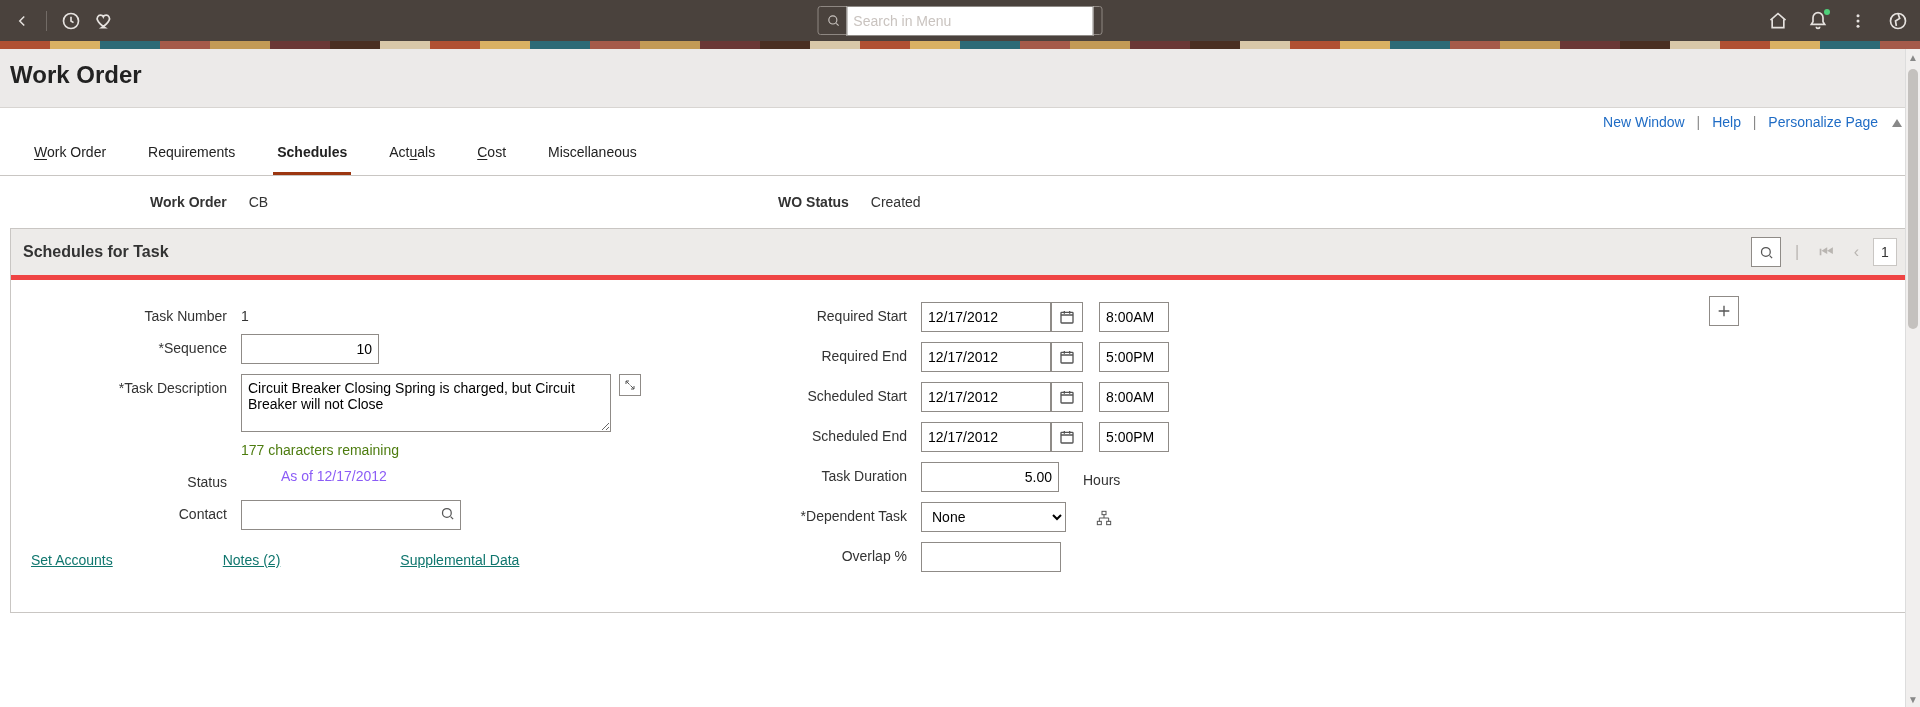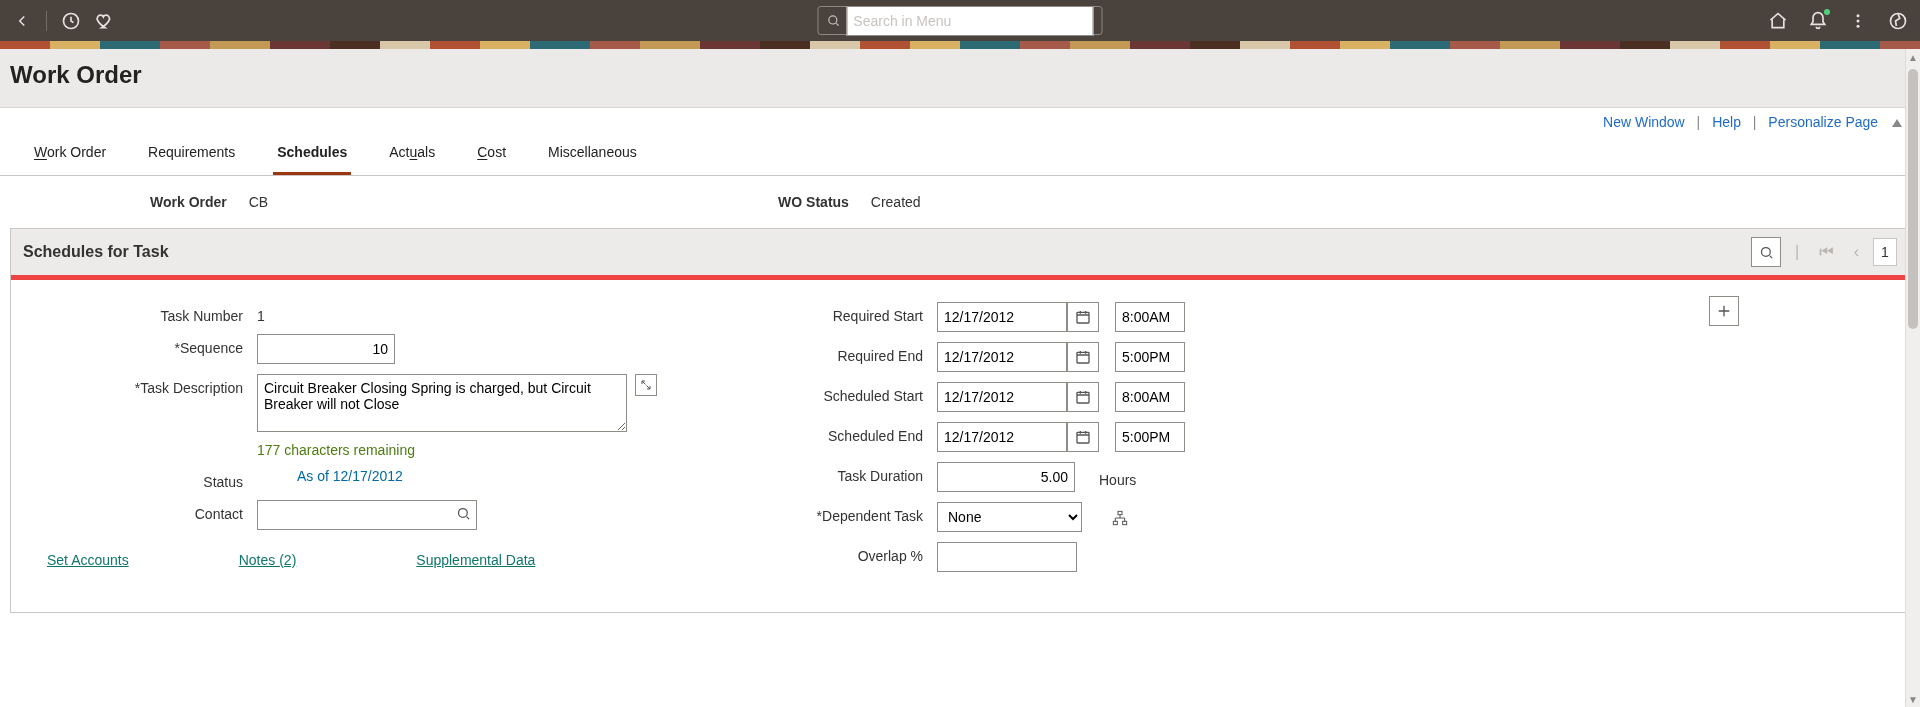--- a/index.html
+++ b/index.html
@@ -129,21 +129,21 @@
   .pagebox{
     border:1px solid #c9c6c3; background:#fff;
     width:24px;height:28px; display:flex;align-items:center;justify-content:center;
   }
 
   .gridbody{
     padding: 22px 20px 30px 20px;
     display:flex; gap:20px;
     position:relative;
   }
-  .leftcol{ width: 660px; margin-left: 16px; }
+  .leftcol{ width: 660px; }
   .rightcol{ flex:0 0 720px; }
 
   .frow{ display:flex; align-items:flex-start; margin-bottom:10px; }
   .frow .flabel{
     width:210px; text-align:right; padding-right:14px;
     padding-top:6px; color:#333;
   }
   .frow .flabel.req::before{ content:"*"; }
   .frow .fctrl{ display:flex; align-items:center; gap:8px; flex-wrap:wrap;}
   .static{ padding-top:6px; }
@@ -154,21 +154,21 @@
     padding:5px 6px;
     background:#fff;
   }
   input[type=text]{ height:30px;}
   select{ height:30px;}
   textarea{ resize: both; }
   .txt-seq{ width:138px; text-align:right;}
   .txt-desc{ width:370px; height:58px;}
   .txt-status{ width:200px;}
   .remain{ font-size:14px; color:#4d7c0f; padding-left:0; }
-  .asof{ color:#0369a1; }
+  .asof{ color:#8b5cf6; }
   .link{ color:#0f766e; text-decoration:underline; cursor:pointer;}
 
   .date-wrap{ display:flex; align-items:center; }
   .date-input{ width:130px; border-right:none;}
   .date-btn{
     border:1px solid #8f8b87; height:30px; width:32px;
     display:flex;align-items:center;justify-content:center;
     background:#fff; cursor:pointer;
   }
   .time-input{ width:70px; margin-left:8px;}

